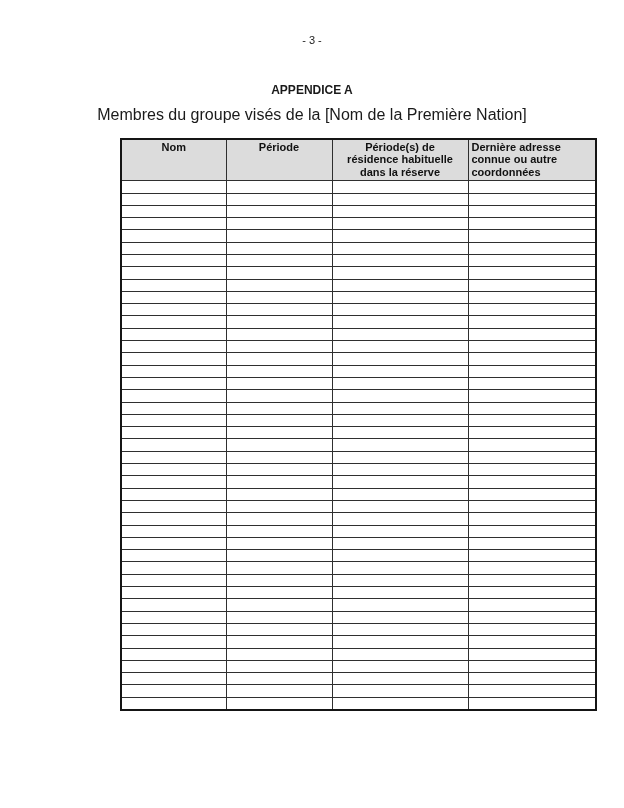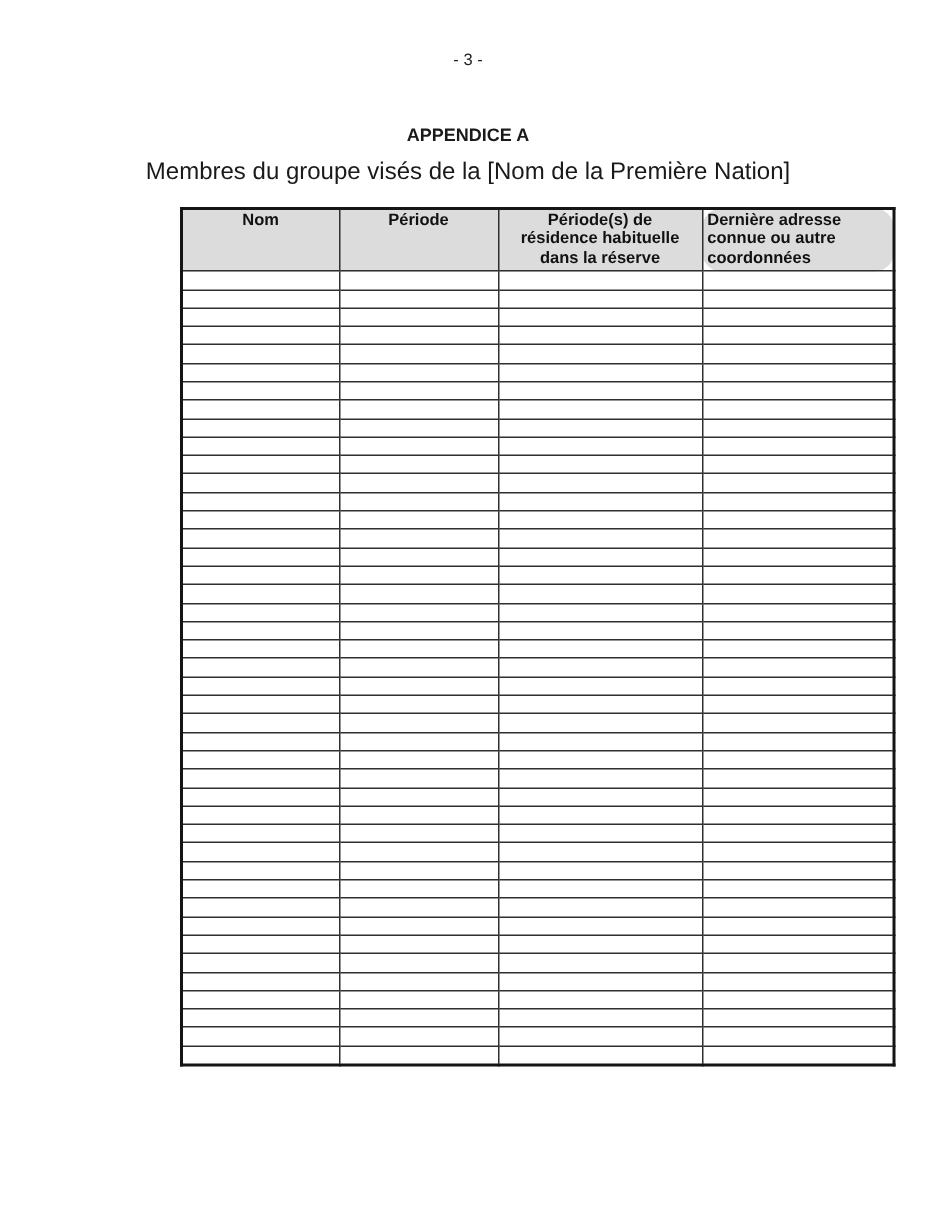--- a/index.html
+++ b/index.html
@@ -66,21 +66,21 @@
     font-size: 11px;
     font-weight: 700;
     line-height: 12.4px;
     vertical-align: top;
     padding: 1px 3px 2px 3px;
     height: 36px;
     white-space: pre-line;
     color: #111111;
   }
   th.align-center { text-align: center; }
-  th.align-left   { text-align: left; border-radius: 13px; }
+  th.align-left   { text-align: left; }
   table.doc-table td {
     height: 11.3px;
     padding: 0;
     font-size: 10px;
     line-height: 11px;
   }
 </style>
 </head>
 <body>
 

